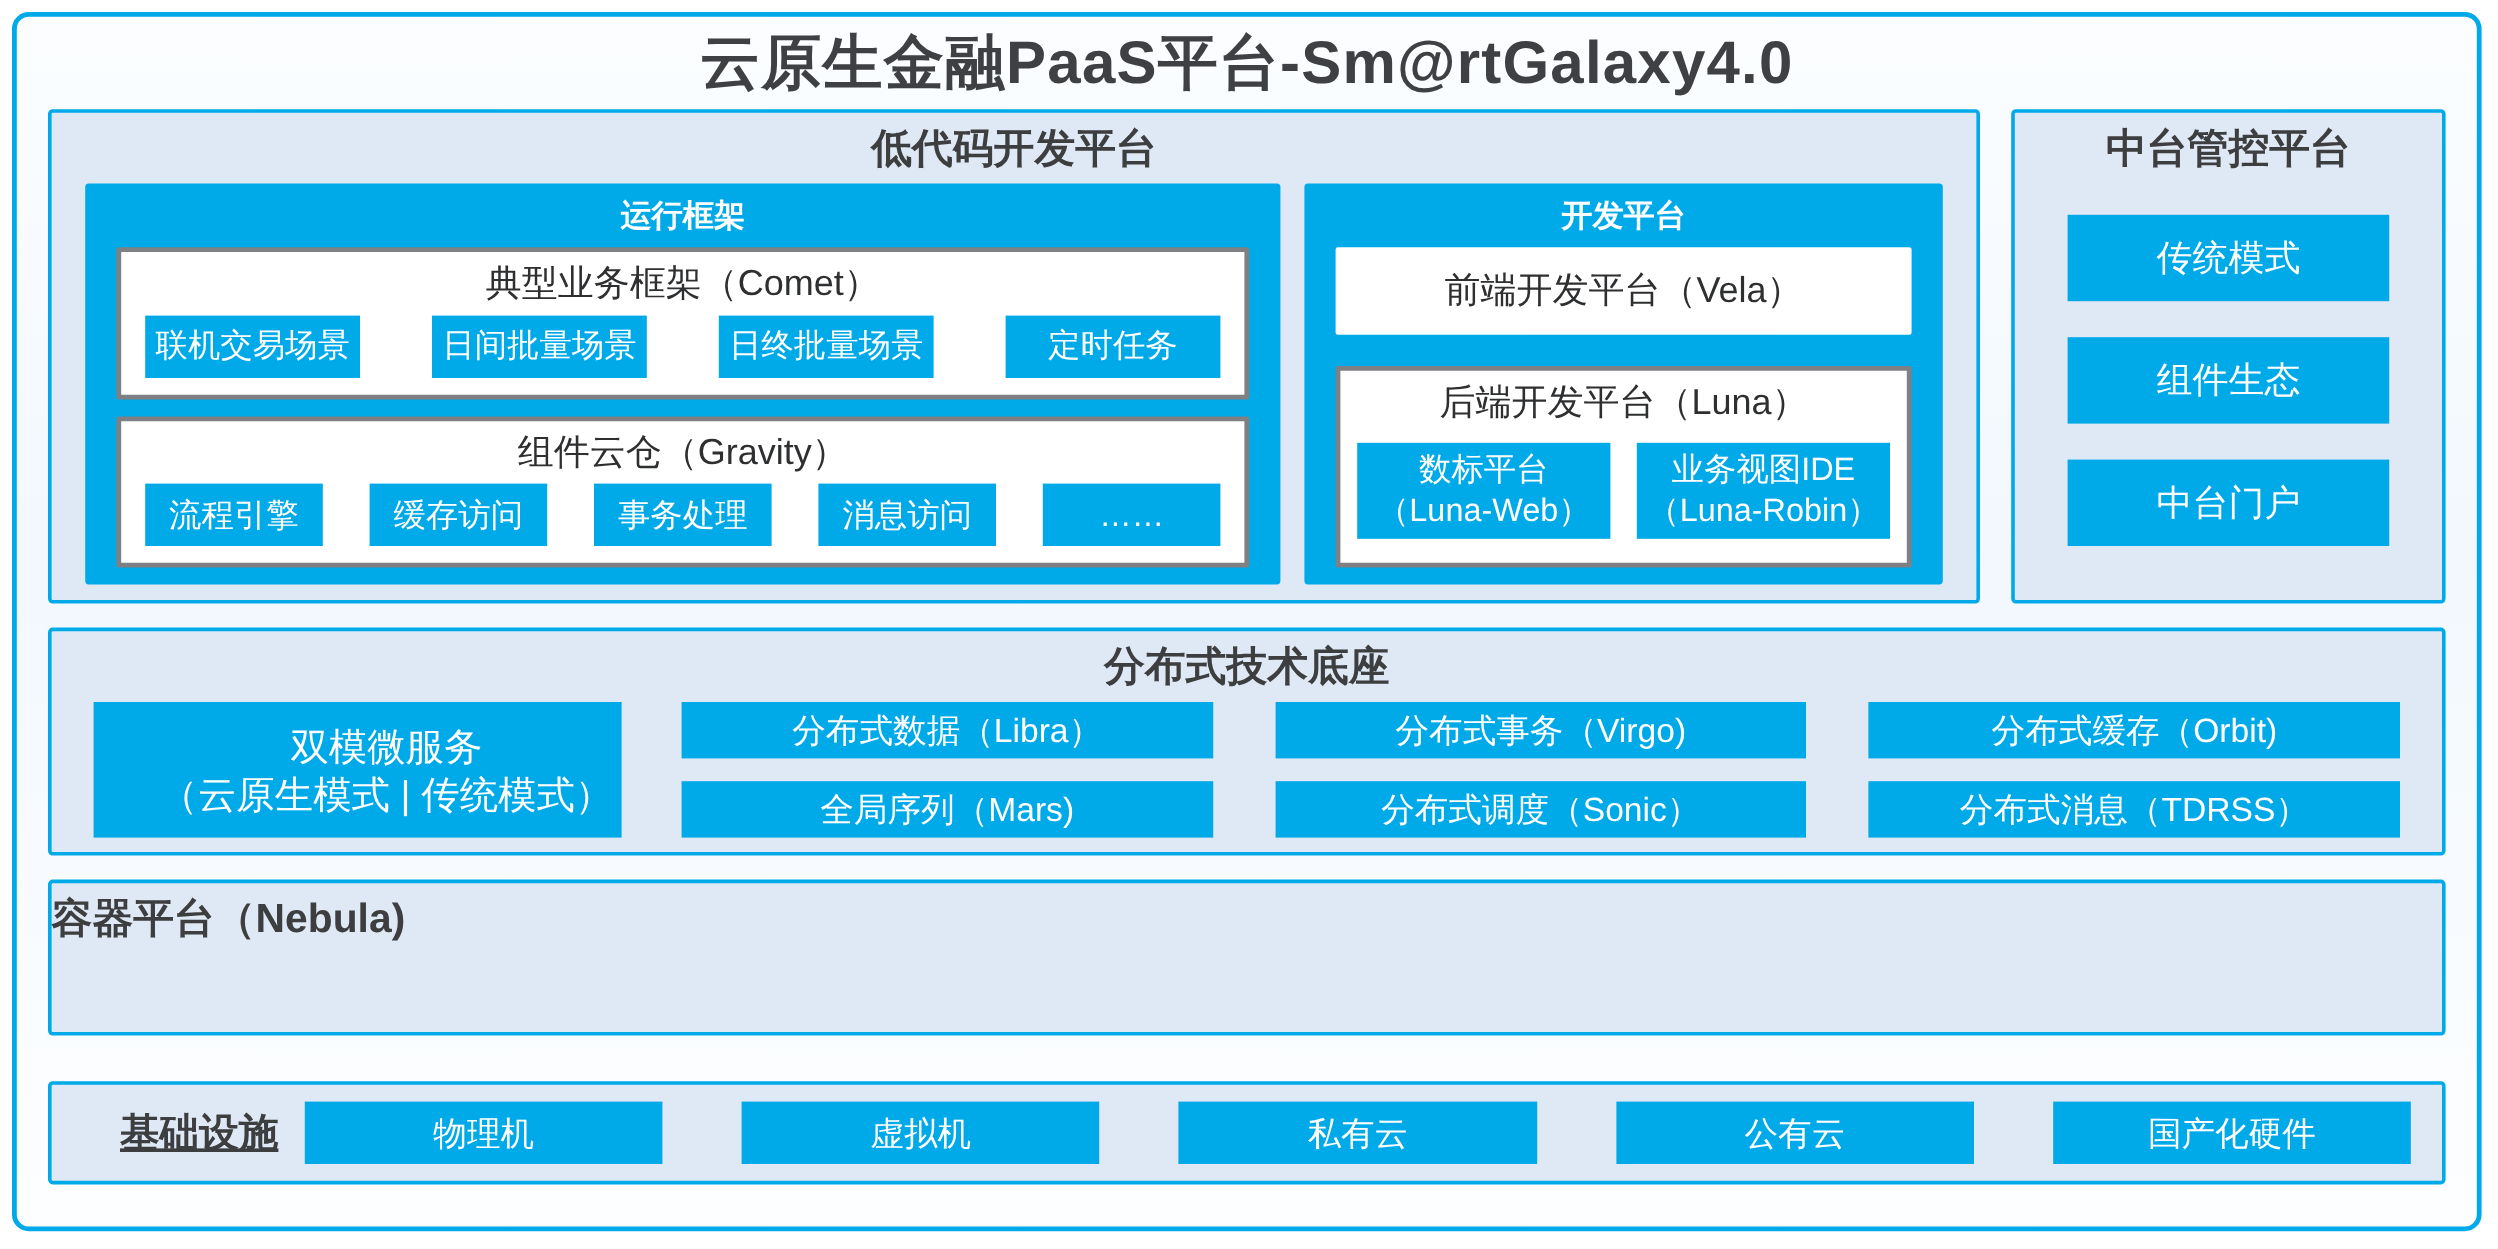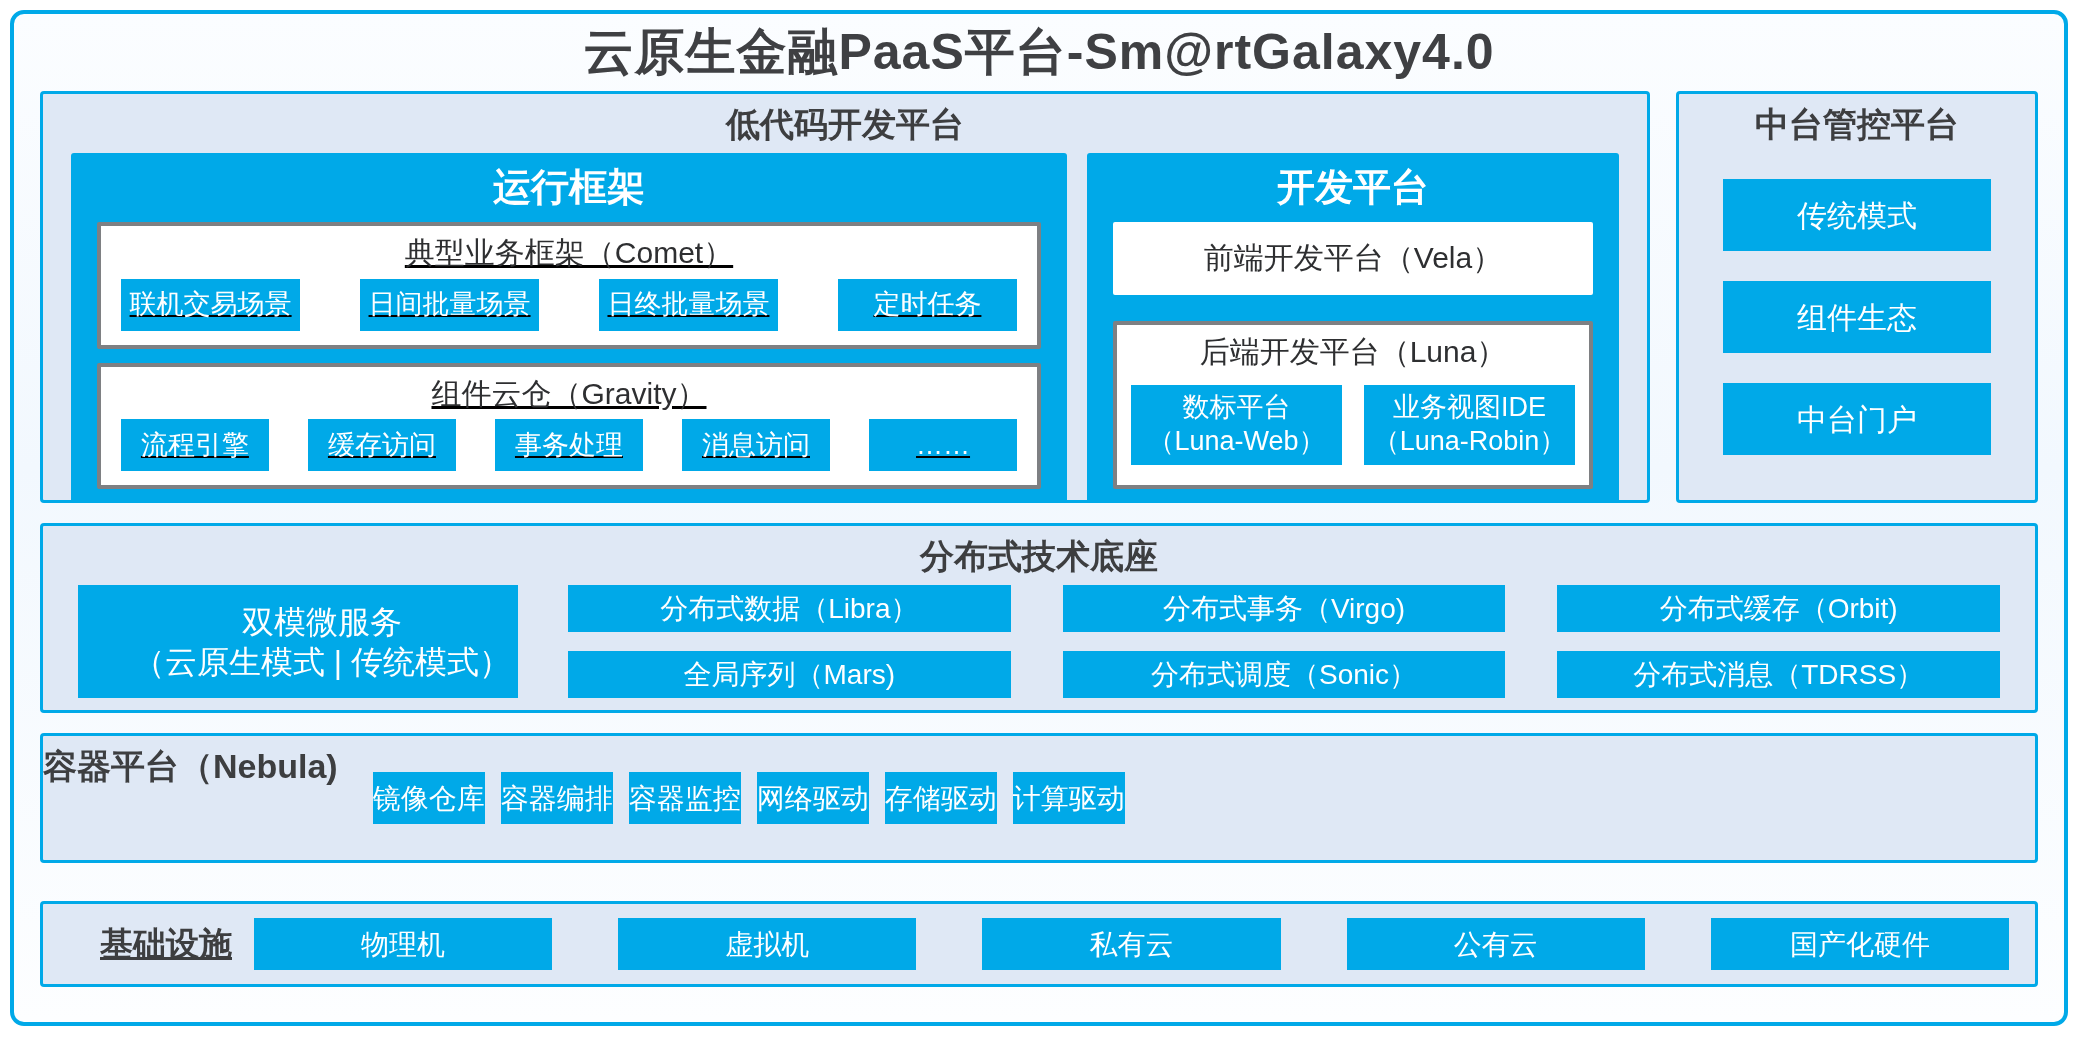--- a/index.html
+++ b/index.html
@@ -37,25 +37,25 @@
   .row1{display:flex;gap:26px;height:412px;}
   .lowcode{flex:1;display:flex;flex-direction:column;}
   .lowcode-body{flex:1;display:flex;gap:20px;padding:0 28px 16px;}
   .bluepanel{
     background:var(--accent);border-radius:3px;display:flex;flex-direction:column;
     padding:0 26px 14px;
   }
   .runtime{flex:1;}
   .devplat{width:532px;}
   .bluepanel-title{
-    color:#fff;font-size:38px;font-weight:bold;text-align:center;padding:9px 0 9px;
+    color:#fff;font-size:26px;font-weight:bold;text-align:center;padding:9px 0 9px;
   }
   .whitebox{background:#fff;border-radius:2px;}
   .gray-border{border:4px solid var(--gray-border);}
-  .subbox{flex:1;display:flex;flex-direction:column;padding:4px 20px 14px;text-decoration:underline;}
+  .subbox{flex:1;display:flex;flex-direction:column;padding:4px 20px 14px;}
   .comet{margin-bottom:14px;}
   .box-title{font-size:30px;color:var(--box-title);text-align:center;padding:6px 0 8px;line-height:1.15;}
   .btn-row{display:flex;justify-content:space-between;align-items:center;flex:1;gap:16px;}
   .btn{
     background:var(--accent);color:#fff;display:flex;align-items:center;justify-content:center;
     text-align:center;height:52px;font-size:27px;line-height:1.25;
   }
   .comet .btn{width:20%;}
   .gravity .btn{width:16.5%;}
   .vela{height:73px;display:flex;align-items:center;justify-content:center;
@@ -166,28 +166,20 @@
         <div class="btn">分布式缓存（Orbit)</div>
         <div class="btn">全局序列（Mars)</div>
         <div class="btn">分布式调度（Sonic）</div>
         <div class="btn">分布式消息（TDRSS）</div>
       </div>
     </div>
   </div>
 
   <div class="panel containerp">
     <div class="panel-header">容器平台（Nebula)</div>
-    <div class="btn-row">
-      <div class="btn">镜像仓库</div>
-      <div class="btn">容器编排</div>
-      <div class="btn">容器监控</div>
-      <div class="btn">网络驱动</div>
-      <div class="btn">存储驱动</div>
-      <div class="btn">计算驱动</div>
-    </div>
   </div>
 
   <div class="panel infra">
     <div class="infra-label">基础设施</div>
     <div class="infra-row">
       <div class="btn">物理机</div>
       <div class="btn">虚拟机</div>
       <div class="btn">私有云</div>
       <div class="btn">公有云</div>
       <div class="btn">国产化硬件</div>

